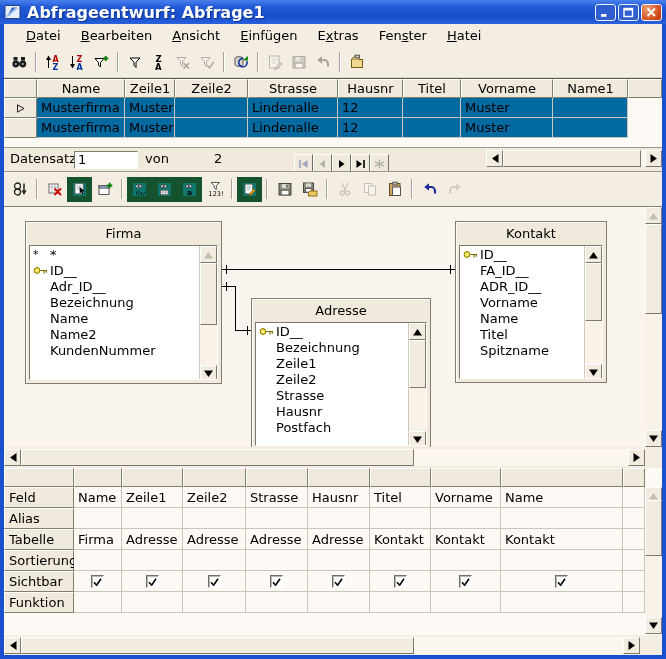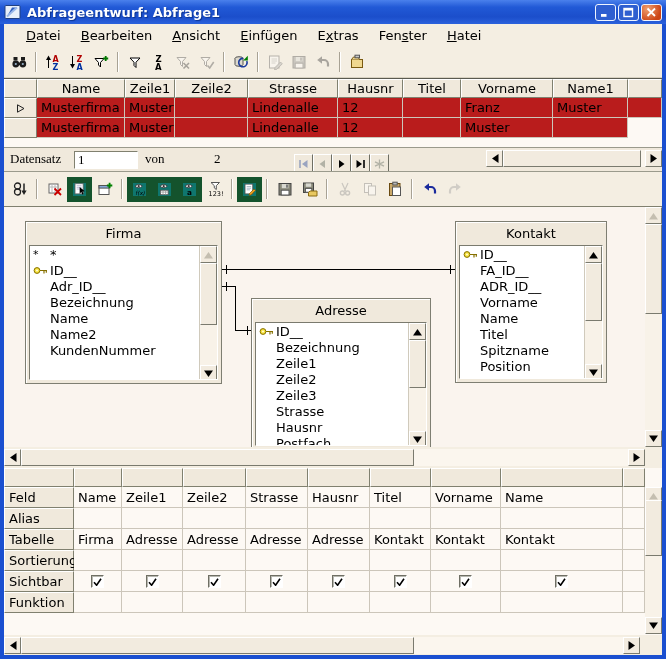--- a/index.html
+++ b/index.html
@@ -3,21 +3,21 @@
 <meta charset="utf-8">
 <style>
   html,body{margin:0;padding:0;background:#888;}
   .window{position:relative;width:666px;height:659px;background:#1a4fd0;
     font-family:"DejaVu Sans","Liberation Sans",sans-serif;font-size:13px;color:#000;overflow:hidden;}
   
   .titlebar{position:absolute;left:0;top:0;width:666px;height:24px;box-sizing:border-box;
     background:linear-gradient(180deg,#4a80ec 0%,#2159d6 30%,#1b4ecb 70%,#2a61dc 100%);
     display:flex;align-items:center;padding:0 4px;}
   .app-icon{width:18px;height:18px;display:flex;}
-  .title-text{color:#fff;font-weight:bold;font-size:13px;margin-left:5px;flex:1;
+  .title-text{color:#fff;font-weight:bold;font-size:16px;margin-left:5px;flex:1;
     text-shadow:1px 1px 1px #0c338f;white-space:nowrap;}
   .winbtn{width:21px;height:17px;margin-left:2px;border-radius:3px;border:1px solid #eef4ff;
     display:flex;align-items:center;justify-content:center;box-sizing:border-box;}
   .btn-blue{background:radial-gradient(circle at 30% 25%,#8fb2f2,#2а55c8 70%);background-color:#2e5ed0;}
   .btn-close{background:radial-gradient(circle at 30% 25%,#f0a070,#cc4414 75%);background-color:#d4531f;}
   
   .menubar{position:absolute;left:4px;top:24px;width:658px;height:23px;background:#f4eee2;
     display:flex;align-items:center;padding-left:12px;box-sizing:border-box;}
   .menu-item{padding:2px 10px 3px 10px;white-space:nowrap;}
   .menu-item u{text-decoration:underline;}
@@ -32,27 +32,27 @@
   .tbtn.pressed{background:#0f766e;border:6px solid #14532d;text-decoration:underline;}
   .tbtn.disabled svg{opacity:.38;filter:grayscale(100%);}
   
   .results{position:absolute;left:4px;top:78px;width:658px;height:69px;background:#fdf9f4;
     border-top:1px solid #5a5a50;box-sizing:border-box;}
   .rrow{display:grid;grid-template-columns:33px 88px 50px 73px 90px 65px 58px 92px 75px auto;}
   .hcell{height:19px;background:#f0e9dc;box-sizing:border-box;display:flex;align-items:center;justify-content:center;
     border-top:1px solid #fff;border-left:1px solid #fff;border-right:1px solid #80806f;border-bottom:1px solid #80806f;}
   .selcell{background:#f0e9dc;box-sizing:border-box;display:flex;align-items:center;justify-content:center;
     border-top:1px solid #fff;border-left:1px solid #fff;border-right:1px solid #80806f;border-bottom:1px solid #80806f;height:20px;}
-  .dcell{height:20px;background:#b91c1c;box-sizing:border-box;display:flex;align-items:center;
+  .dcell{height:20px;background:#0369a1;box-sizing:border-box;display:flex;align-items:center;
     border-right:1px solid #ccc6ba;border-bottom:1px solid #ccc6ba;padding:0 4px;white-space:nowrap;overflow:hidden;}
   .rfill{height:9px;background:#fdf9f4;}
   
   .navbar{position:absolute;left:4px;top:147px;width:658px;height:24px;background:#f0e9dc;
     border-top:1px solid #9a9a8c;box-sizing:border-box;}
-  .navbar span{position:absolute;top:3px;white-space:nowrap;font-family:Liberation Serif, serif;}
+  .navbar span{position:absolute;top:3px;white-space:nowrap;}
   .nav-input{left:70px;width:56px;height:16px;background:#fff;border:1px solid;border-color:#80806f #fff #fff #80806f;
     padding:0 3px;box-sizing:content-box;}
   .nbtn{position:absolute;top:2px;width:19px;height:19px;background:#f0e9dc;box-sizing:border-box;
     border:1px solid;border-color:#fff #6f6f64 #6f6f64 #fff;display:flex;align-items:center;justify-content:center;}
   
   .sbtn{position:absolute;width:17px;height:17px;background:#f2ebdf;box-sizing:border-box;
     border:1px solid;border-color:#fff #7a7a6e #7a7a6e #fff;display:flex;align-items:center;justify-content:center;}
   .strack{position:absolute;background:#fbf6ee;}
   .sthumb{position:absolute;background:#f2ebdf;box-sizing:border-box;border:1px solid;border-color:#fff #7a7a6e #7a7a6e #fff;}
   
@@ -238,21 +238,20 @@
           <span><svg width="9" height="9" viewBox="0 0 9 9">
               <path d="M1.5 0.8 L8 4.5 1.5 8.2 Z" fill="#ece5d8" stroke="#222"></path>
             </svg></span>
         </div>
         <div class="dcell">Musterfirma</div>
         <div class="dcell">Muster</div>
         <div class="dcell"></div>
         <div class="dcell">Lindenalle</div>
         <div class="dcell">12</div>
         <div class="dcell"></div>
-        <div class="dcell">Franz</div>
         <div class="dcell">Muster</div>
         <div class="dcell"></div>
       </div>
       <div class="rrow">
         <div class="selcell"></div>
         <div class="dcell">Musterfirma</div>
         <div class="dcell">Muster</div>
         <div class="dcell"></div>
         <div class="dcell">Lindenalle</div>
         <div class="dcell">12</div>
@@ -530,24 +529,20 @@
           <div class="fieldrow">
             <span class="ficon"></span>
             <span>Zeile1</span>
           </div>
           <div class="fieldrow">
             <span class="ficon"></span>
             <span>Zeile2</span>
           </div>
           <div class="fieldrow">
             <span class="ficon"></span>
-            <span>Zeile3</span>
-          </div>
-          <div class="fieldrow">
-            <span class="ficon"></span>
             <span>Strasse</span>
           </div>
           <div class="fieldrow">
             <span class="ficon"></span>
             <span>Hausnr</span>
           </div>
           <div class="fieldrow">
             <span class="ficon"></span>
             <span>Postfach</span>
           </div>
@@ -595,24 +590,20 @@
             <span class="ficon"></span>
             <span>Name</span>
           </div>
           <div class="fieldrow">
             <span class="ficon"></span>
             <span>Titel</span>
           </div>
           <div class="fieldrow">
             <span class="ficon"></span>
             <span>Spitzname</span>
-          </div>
-          <div class="fieldrow">
-            <span class="ficon"></span>
-            <span>Position</span>
           </div>
           <div class="dbox-sb">
             <div class="sbtn" style="left: 0px; top: 0px;">
               <svg width="9" height="8" viewBox="0 0 9 8">
                 <path d="M4.5 1 L9 7.5 H0 Z" fill="#000"></path>
               </svg>
             </div>
             <div class="sthumb" style="left: 0px; top: 17px; width: 17px; height: 58px;"></div>
             <div class="sbtn" style="left: 0px; top: 118px;">
               <svg width="9" height="8" viewBox="0 0 9 8">

